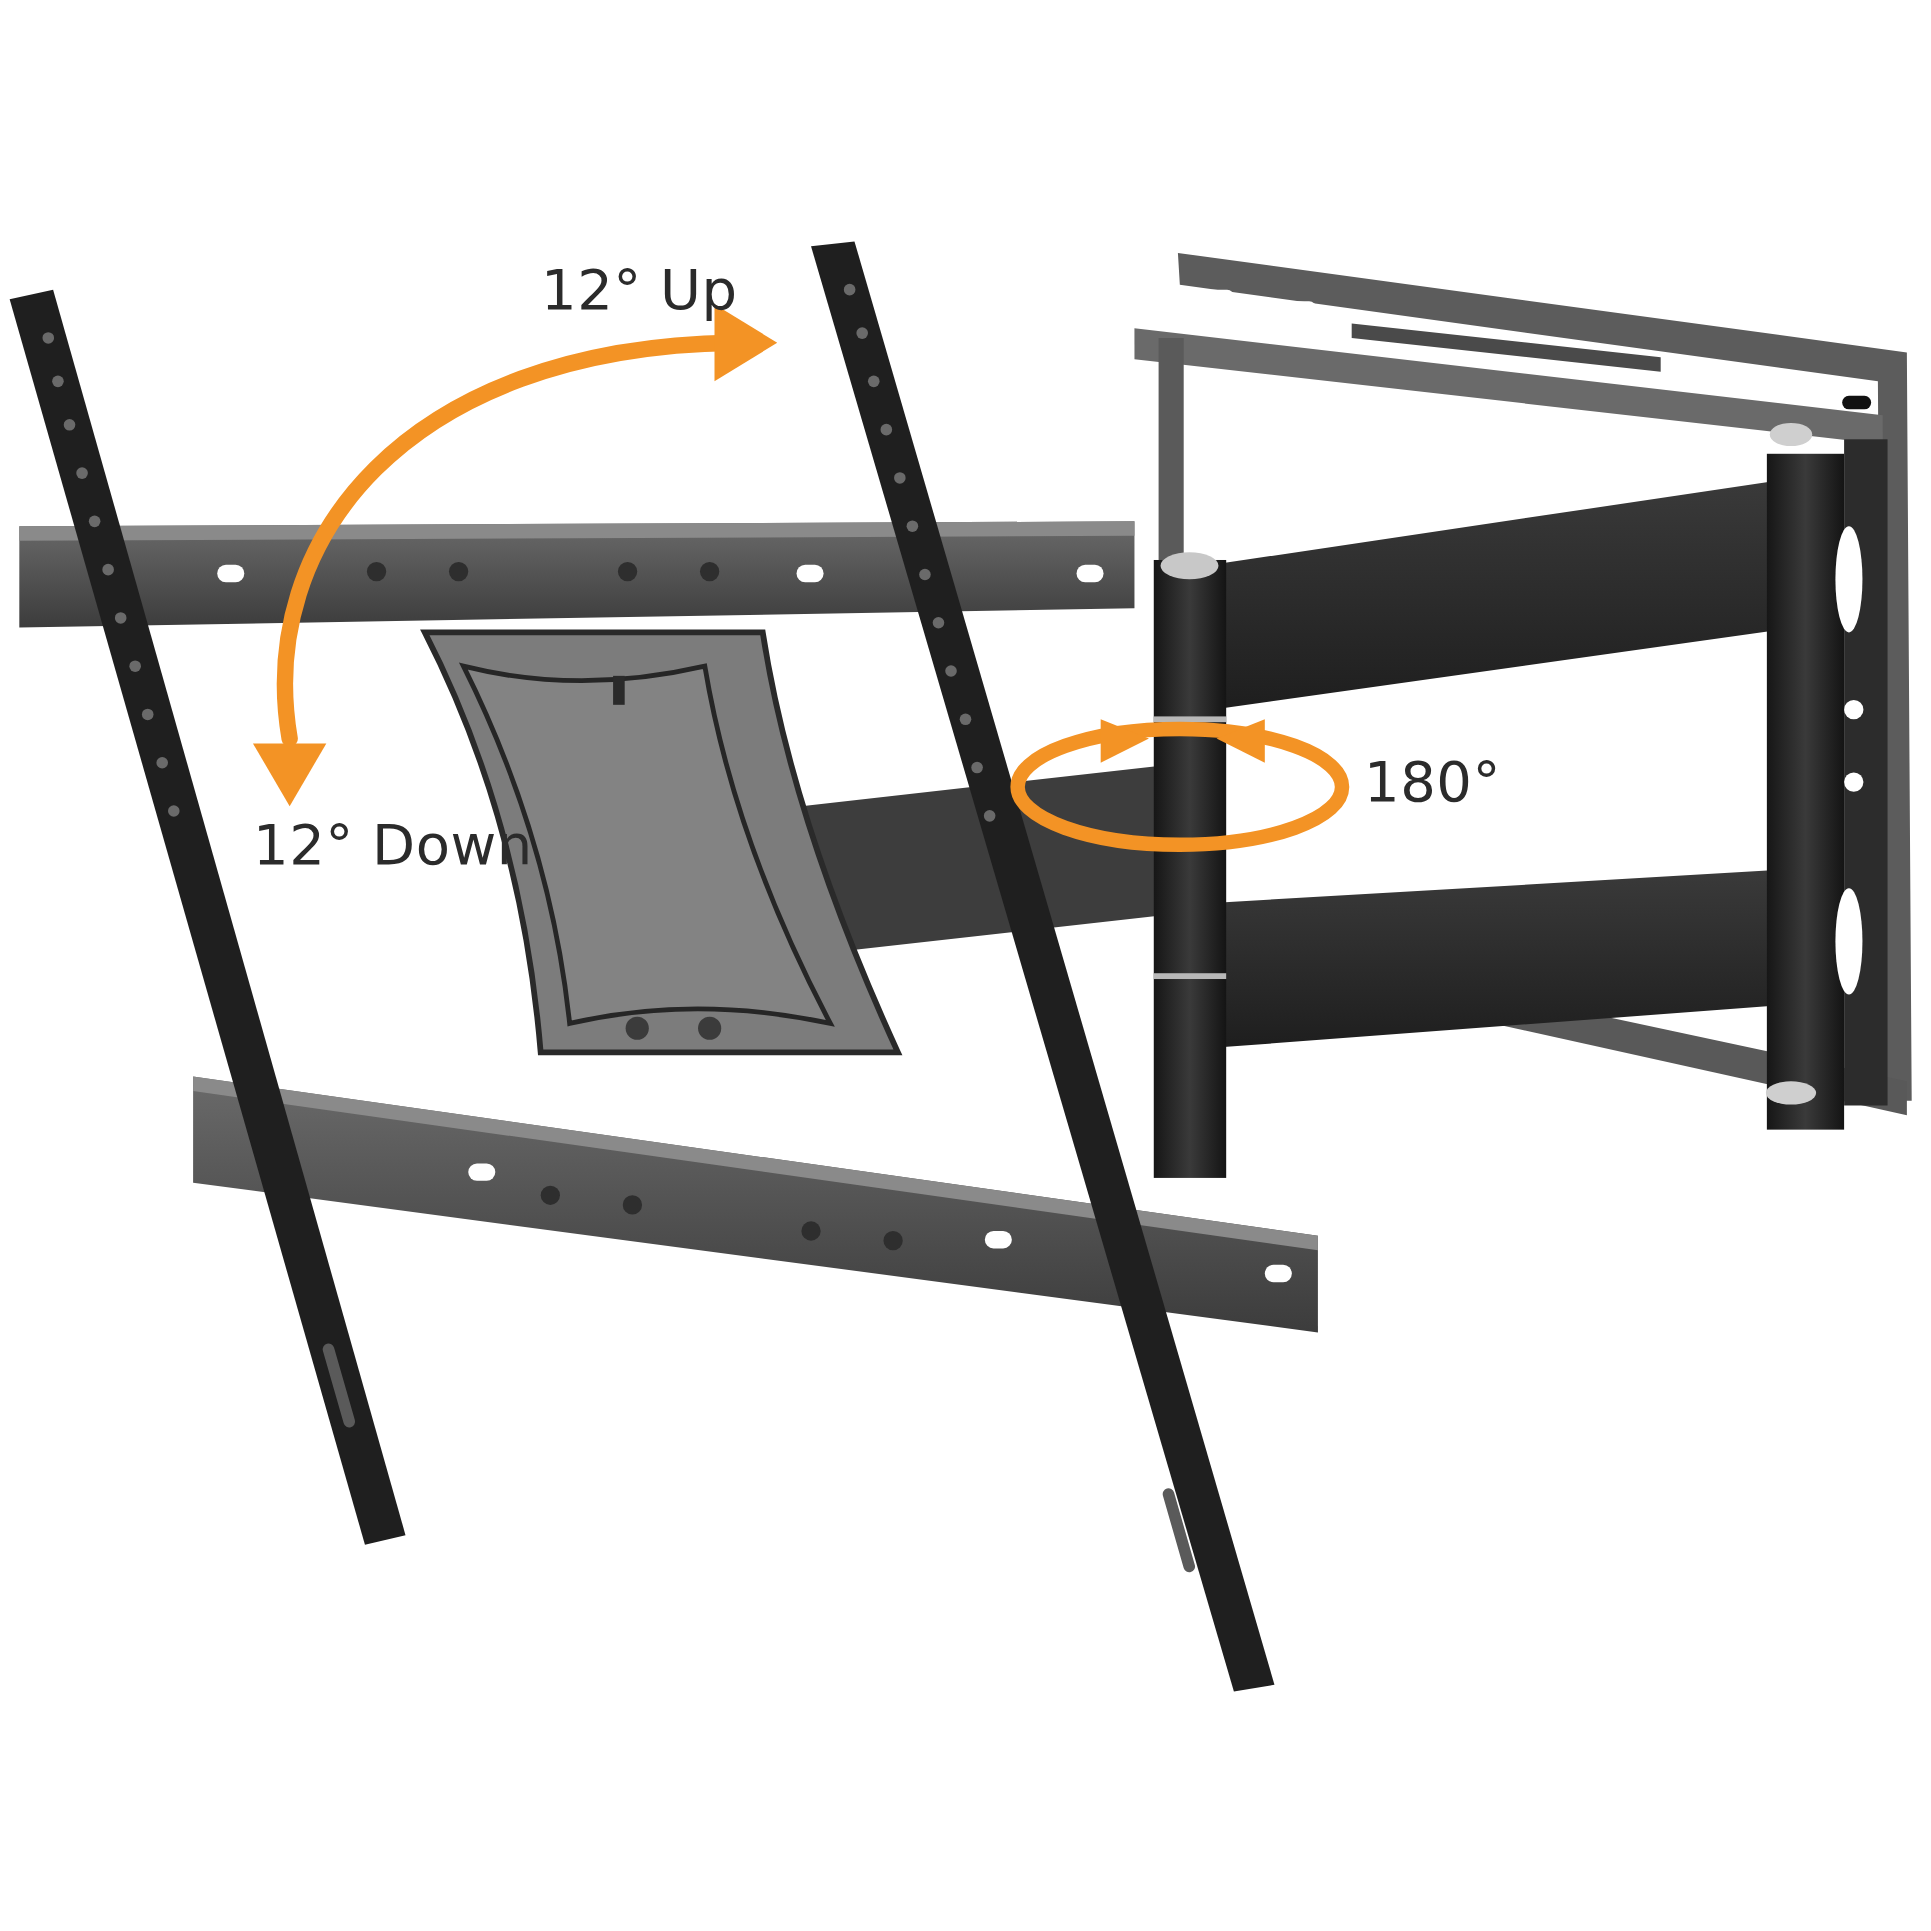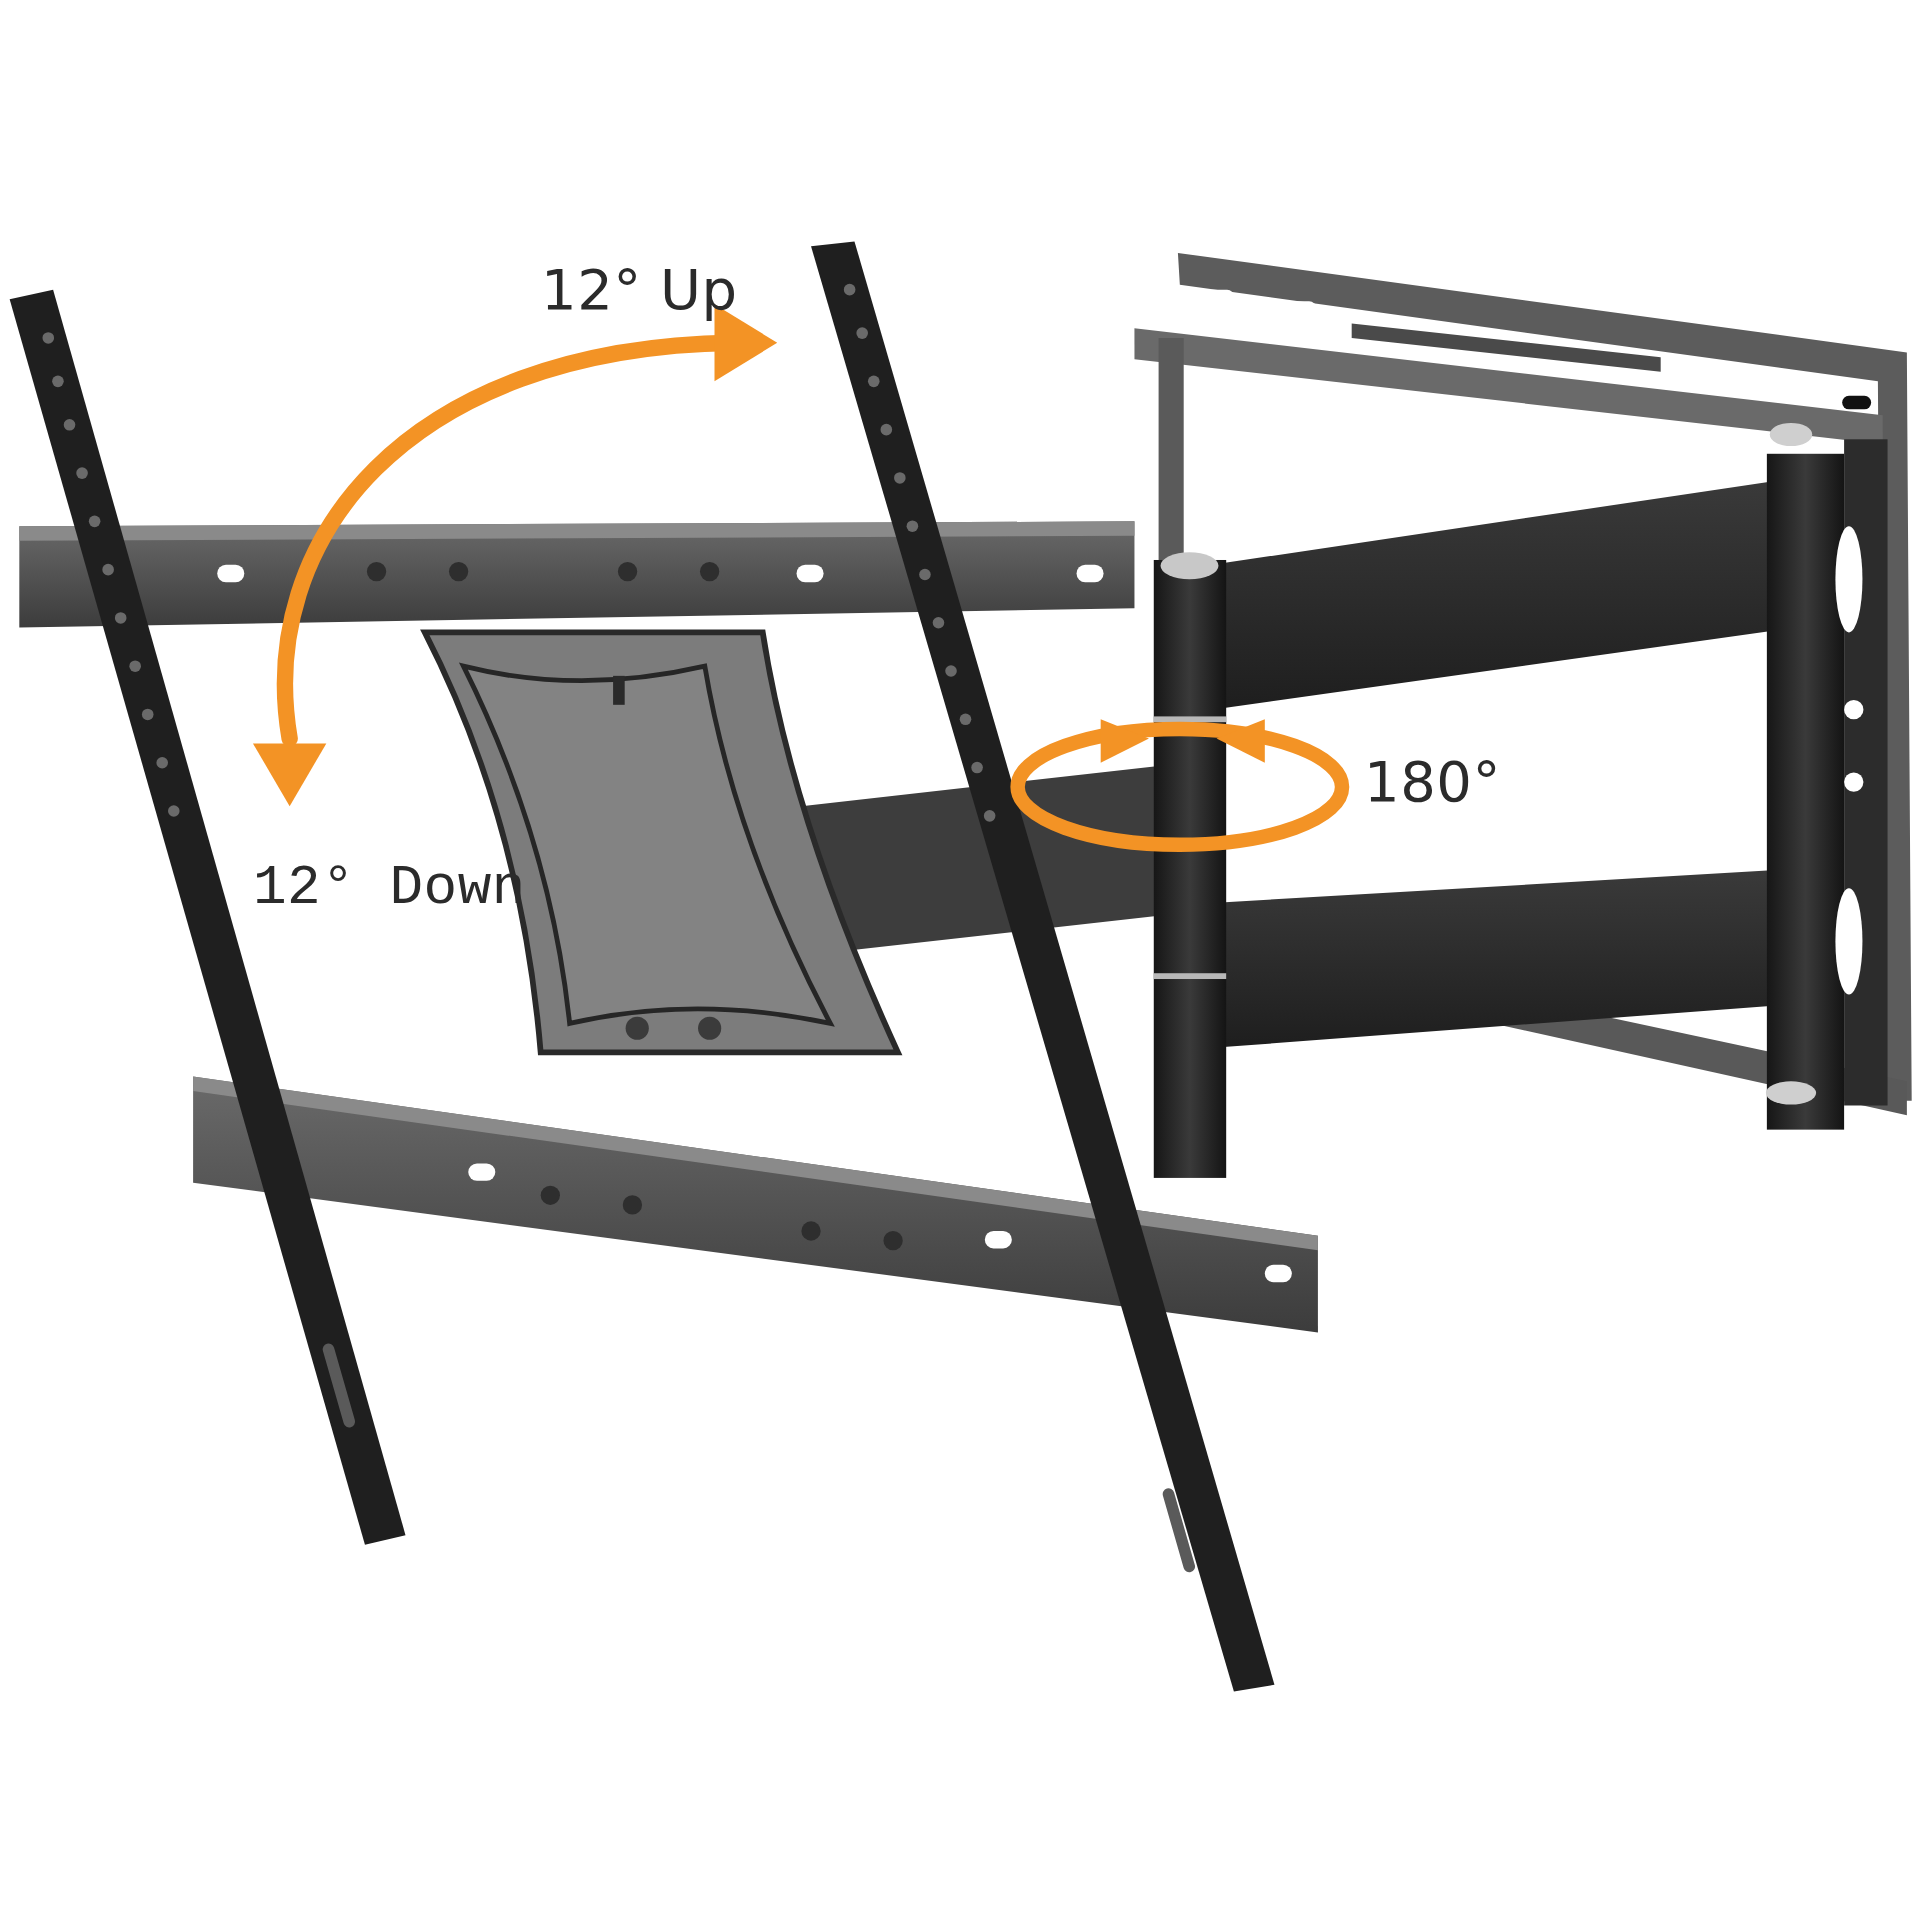--- a/index.html
+++ b/index.html
@@ -1,20 +1,20 @@
 <!DOCTYPE html>
 <html><head>
   <meta charset="utf-8">
   <style>
     html, body { margin: 0; padding: 0; background: #ffffff; }
     body { width: 1931px; height: 1931px; position: relative; overflow: hidden; font-family: "DejaVu Sans", sans-serif; }
     #scene { position: absolute; left: 0; top: 0; width: 1931px; height: 1931px; }
     .label { position: absolute; color: #2b2b2b; font-size: 56px; font-weight: 400; letter-spacing: 0.5px; white-space: nowrap; }
     #label-up { left: 541px; top: 257px; }
-    #label-down { left: 253px; top: 856px; font-family: Liberation Mono, monospace; }
+    #label-down { left: 253px; top: 812px; }
     #label-swivel { left: 1364px; top: 749px; }
   </style>
 </head>
 <body>
 
 <svg id="scene" viewBox="0 0 2000 2000" xmlns="http://www.w3.org/2000/svg">
   <defs>
     <linearGradient id="gArm" x1="0" y1="0" x2="0" y2="1">
       <stop offset="0" stop-color="#3a3a3a"></stop>
       <stop offset="1" stop-color="#1e1e1e"></stop>

